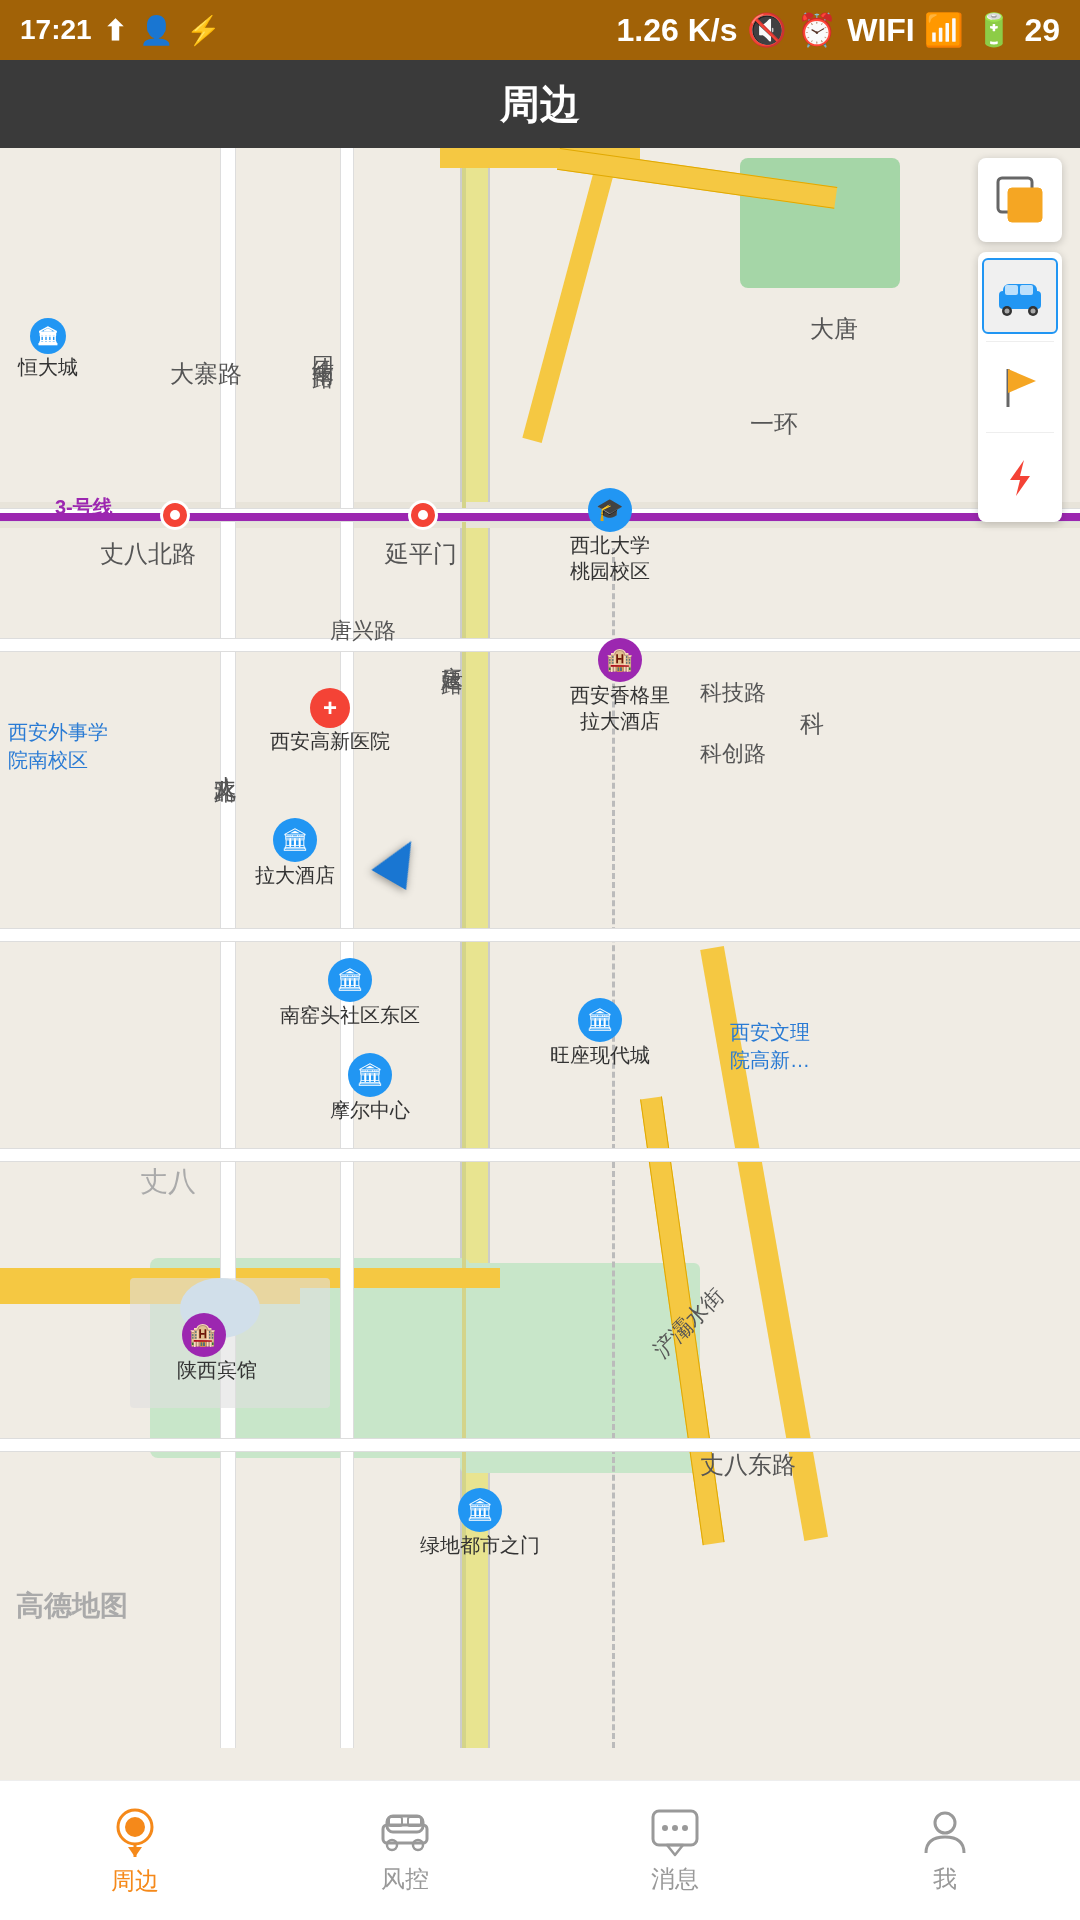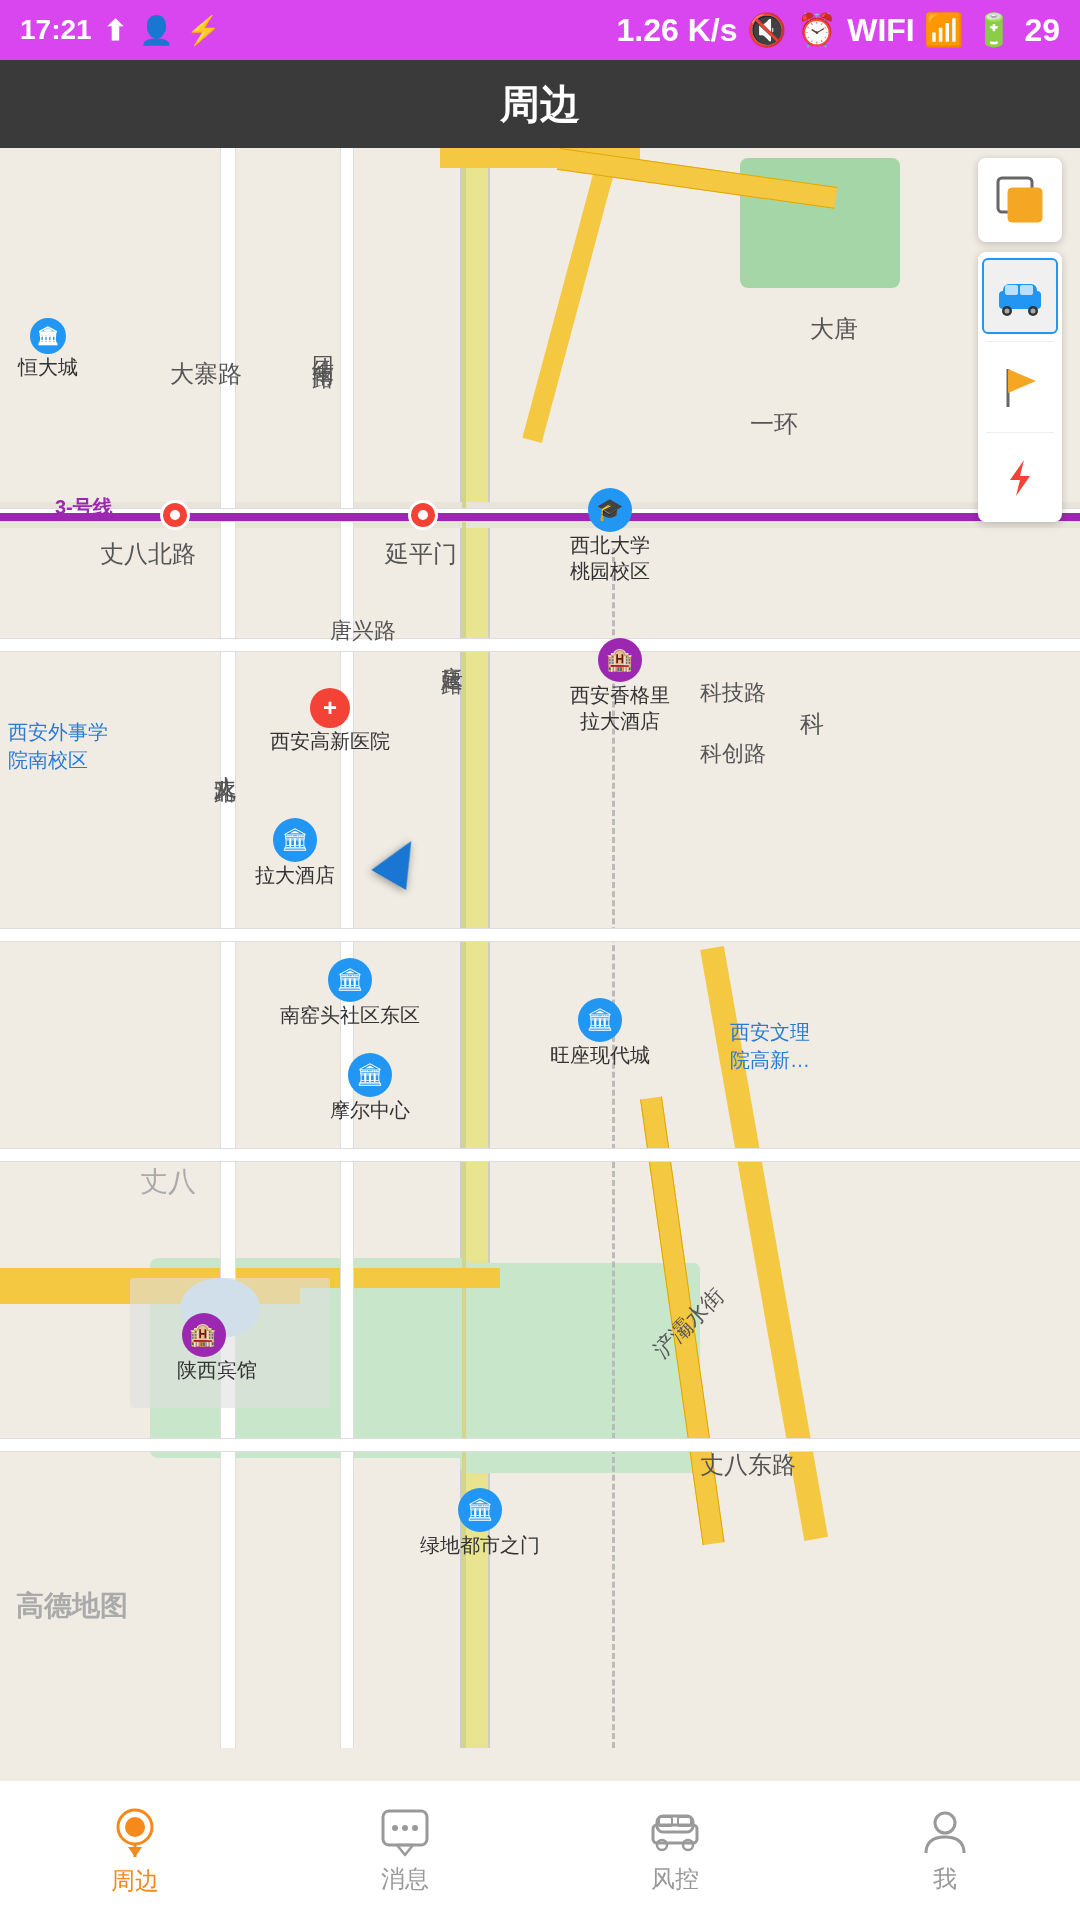--- a/index.html
+++ b/index.html
@@ -2,21 +2,21 @@
 <html><head>
   <meta charset="utf-8">
   <meta name="viewport" content="width=1080px">
   <style>
     * { margin: 0; padding: 0; box-sizing: border-box; }
     body { width: 1080px; height: 1920px; overflow: hidden; font-family: 'PingFang SC', 'Microsoft YaHei', sans-serif; background: #f0ece4; }
 
     
     #status-bar {
       width: 1080px; height: 60px;
-      background: #d946ef;
+      background: #a16207;
       display: flex; align-items: center; justify-content: space-between;
       padding: 0 20px;
       color: white; font-size: 28px; font-weight: bold;
       position: relative; z-index: 100;
     }
     .status-left { display: flex; align-items: center; gap: 12px; }
     .status-right { display: flex; align-items: center; gap: 10px; font-size: 32px; }
 
     
     #title-bar {
@@ -301,43 +301,43 @@
     <svg width="50" height="54" viewBox="0 0 50 54">
       <circle cx="25" cy="22" r="10" fill="#f5891a"></circle>
       <ellipse cx="25" cy="22" rx="17" ry="17" fill="none" stroke="#f5891a" stroke-width="3"></ellipse>
       <line x1="25" y1="38" x2="25" y2="52" stroke="#f5891a" stroke-width="3"></line>
       <polygon points="25,52 18,42 32,42" fill="#f5891a"></polygon>
     </svg>
     <span style="font-size:24px;color:#f5891a;">周边</span>
   </div>
 
   <div class="nav-item">
-    <svg width="52" height="50" viewBox="0 0 52 50">
-      <rect x="4" y="4" width="44" height="34" rx="6" fill="none" stroke="#999" stroke-width="3"></rect>
-      <circle cx="16" cy="21" r="3" fill="#999"></circle>
-      <circle cx="26" cy="21" r="3" fill="#999"></circle>
-      <circle cx="36" cy="21" r="3" fill="#999"></circle>
-      <polygon points="18,38 26,48 34,38" fill="none" stroke="#999" stroke-width="2.5" stroke-linejoin="round"></polygon>
-    </svg>
-    <span style="font-size:24px;color:#999;">消息</span>
-  </div>
-
-  <div class="nav-item">
     <svg width="54" height="50" viewBox="0 0 54 50">
       <rect x="5" y="18" width="44" height="18" rx="4" fill="none" stroke="#999" stroke-width="3"></rect>
       <rect x="9" y="9" width="36" height="16" rx="6" fill="none" stroke="#999" stroke-width="3"></rect>
       <circle cx="14" cy="38" r="5" fill="none" stroke="#999" stroke-width="2.5"></circle>
       <circle cx="40" cy="38" r="5" fill="none" stroke="#999" stroke-width="2.5"></circle>
       <rect x="11" y="10" width="13" height="9" rx="2" fill="none" stroke="#999" stroke-width="2"></rect>
       <rect x="30" y="10" width="13" height="9" rx="2" fill="none" stroke="#999" stroke-width="2"></rect>
     </svg>
     <span style="font-size:24px;color:#999;">风控</span>
   </div>
 
   <div class="nav-item">
+    <svg width="52" height="50" viewBox="0 0 52 50">
+      <rect x="4" y="4" width="44" height="34" rx="6" fill="none" stroke="#999" stroke-width="3"></rect>
+      <circle cx="16" cy="21" r="3" fill="#999"></circle>
+      <circle cx="26" cy="21" r="3" fill="#999"></circle>
+      <circle cx="36" cy="21" r="3" fill="#999"></circle>
+      <polygon points="18,38 26,48 34,38" fill="none" stroke="#999" stroke-width="2.5" stroke-linejoin="round"></polygon>
+    </svg>
+    <span style="font-size:24px;color:#999;">消息</span>
+  </div>
+
+  <div class="nav-item">
     <svg width="50" height="50" viewBox="0 0 50 50">
       <circle cx="25" cy="16" r="10" fill="none" stroke="#999" stroke-width="3"></circle>
       <path d="M6,46 Q6,30 25,30 Q44,30 44,46" fill="none" stroke="#999" stroke-width="3"></path>
     </svg>
     <span style="font-size:24px;color:#999;">我</span>
   </div>
 
 </div>
 
 </body></html>

